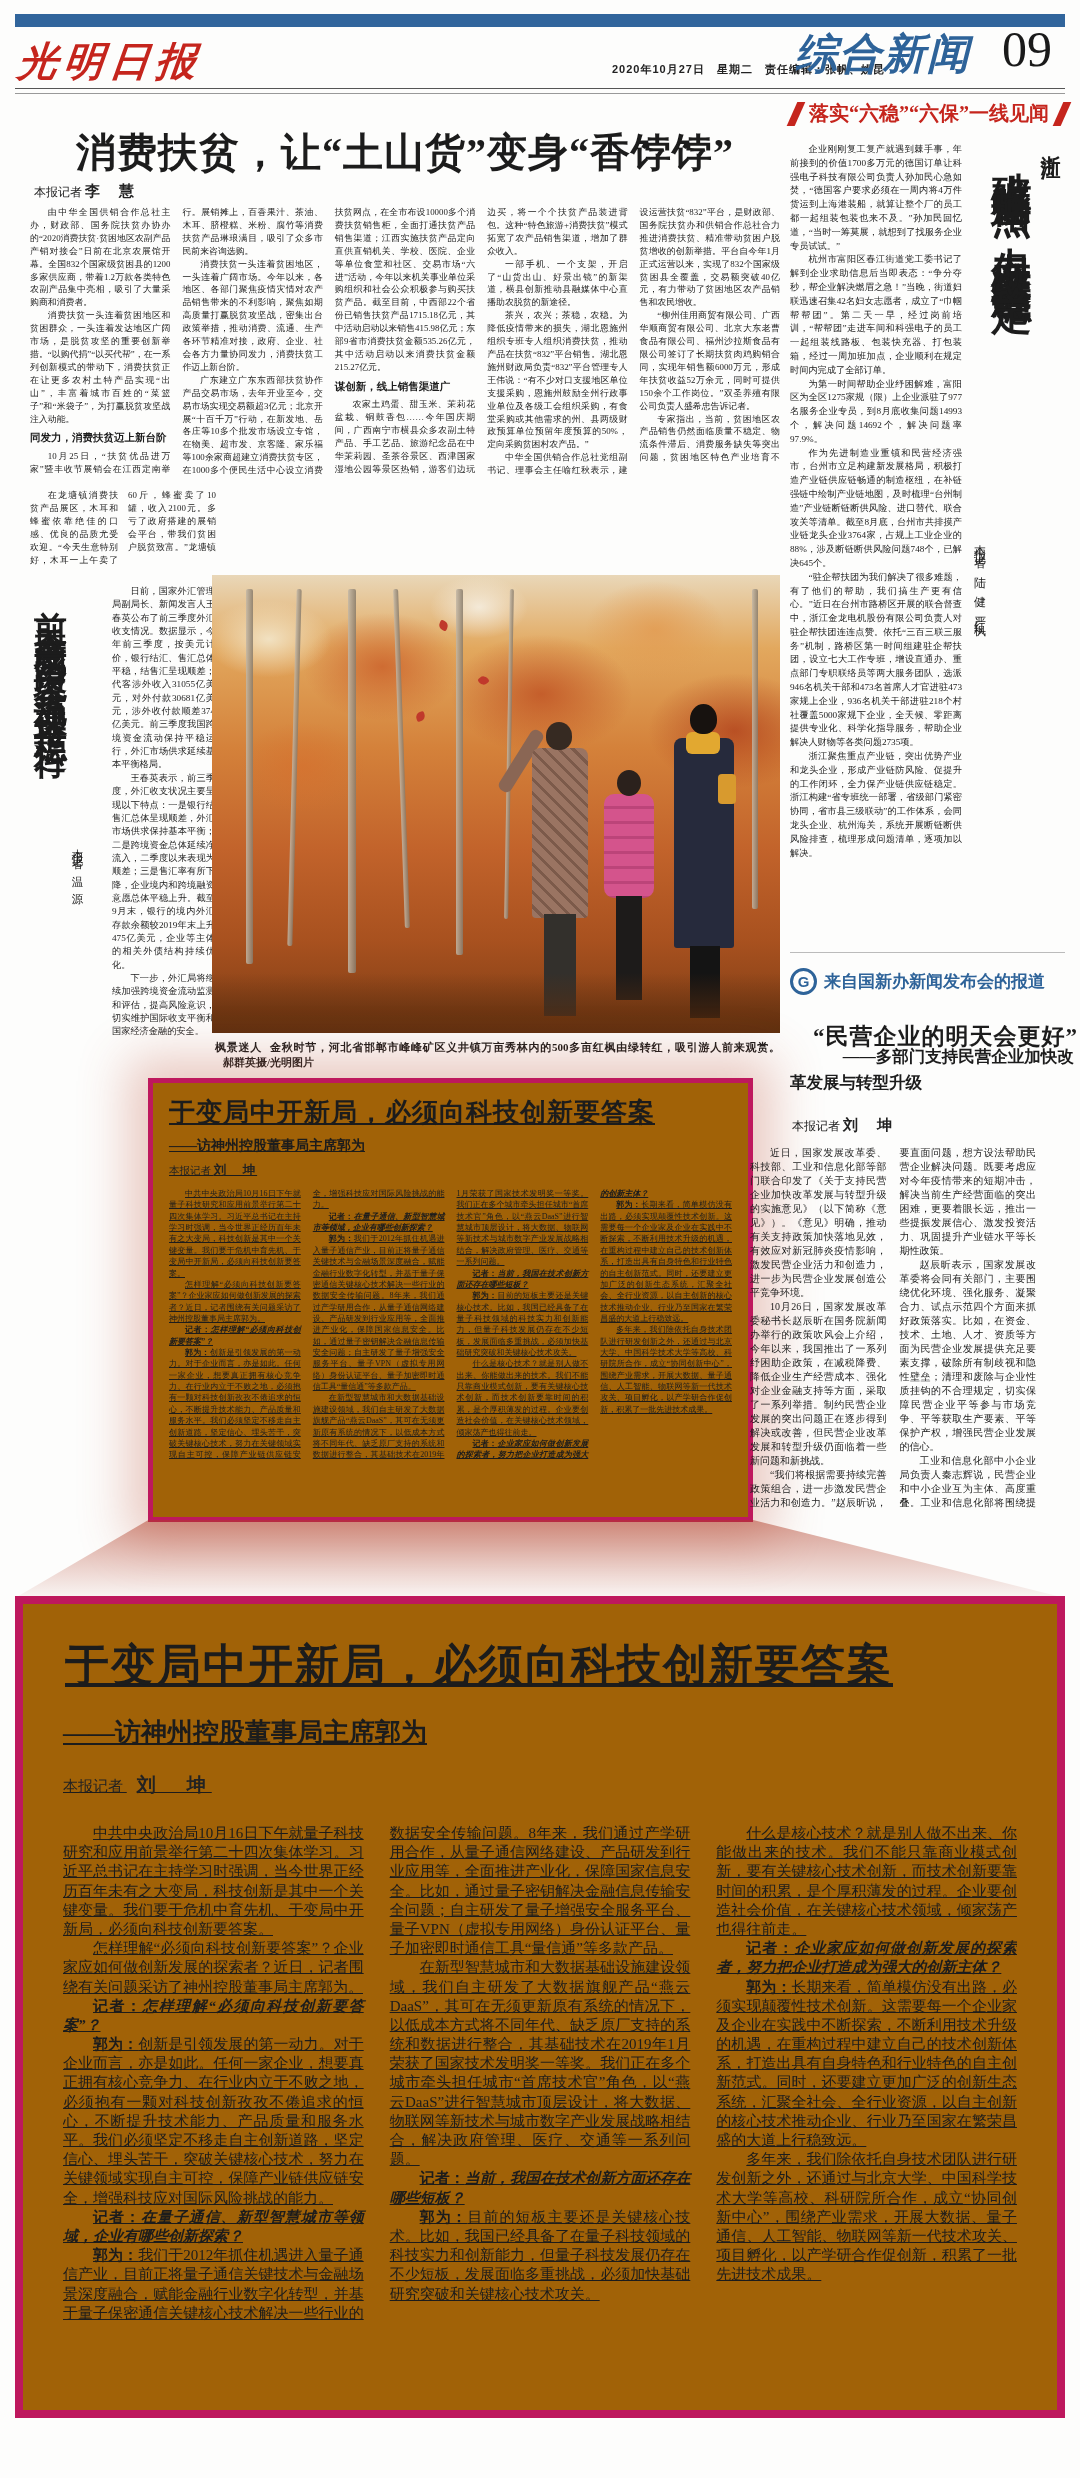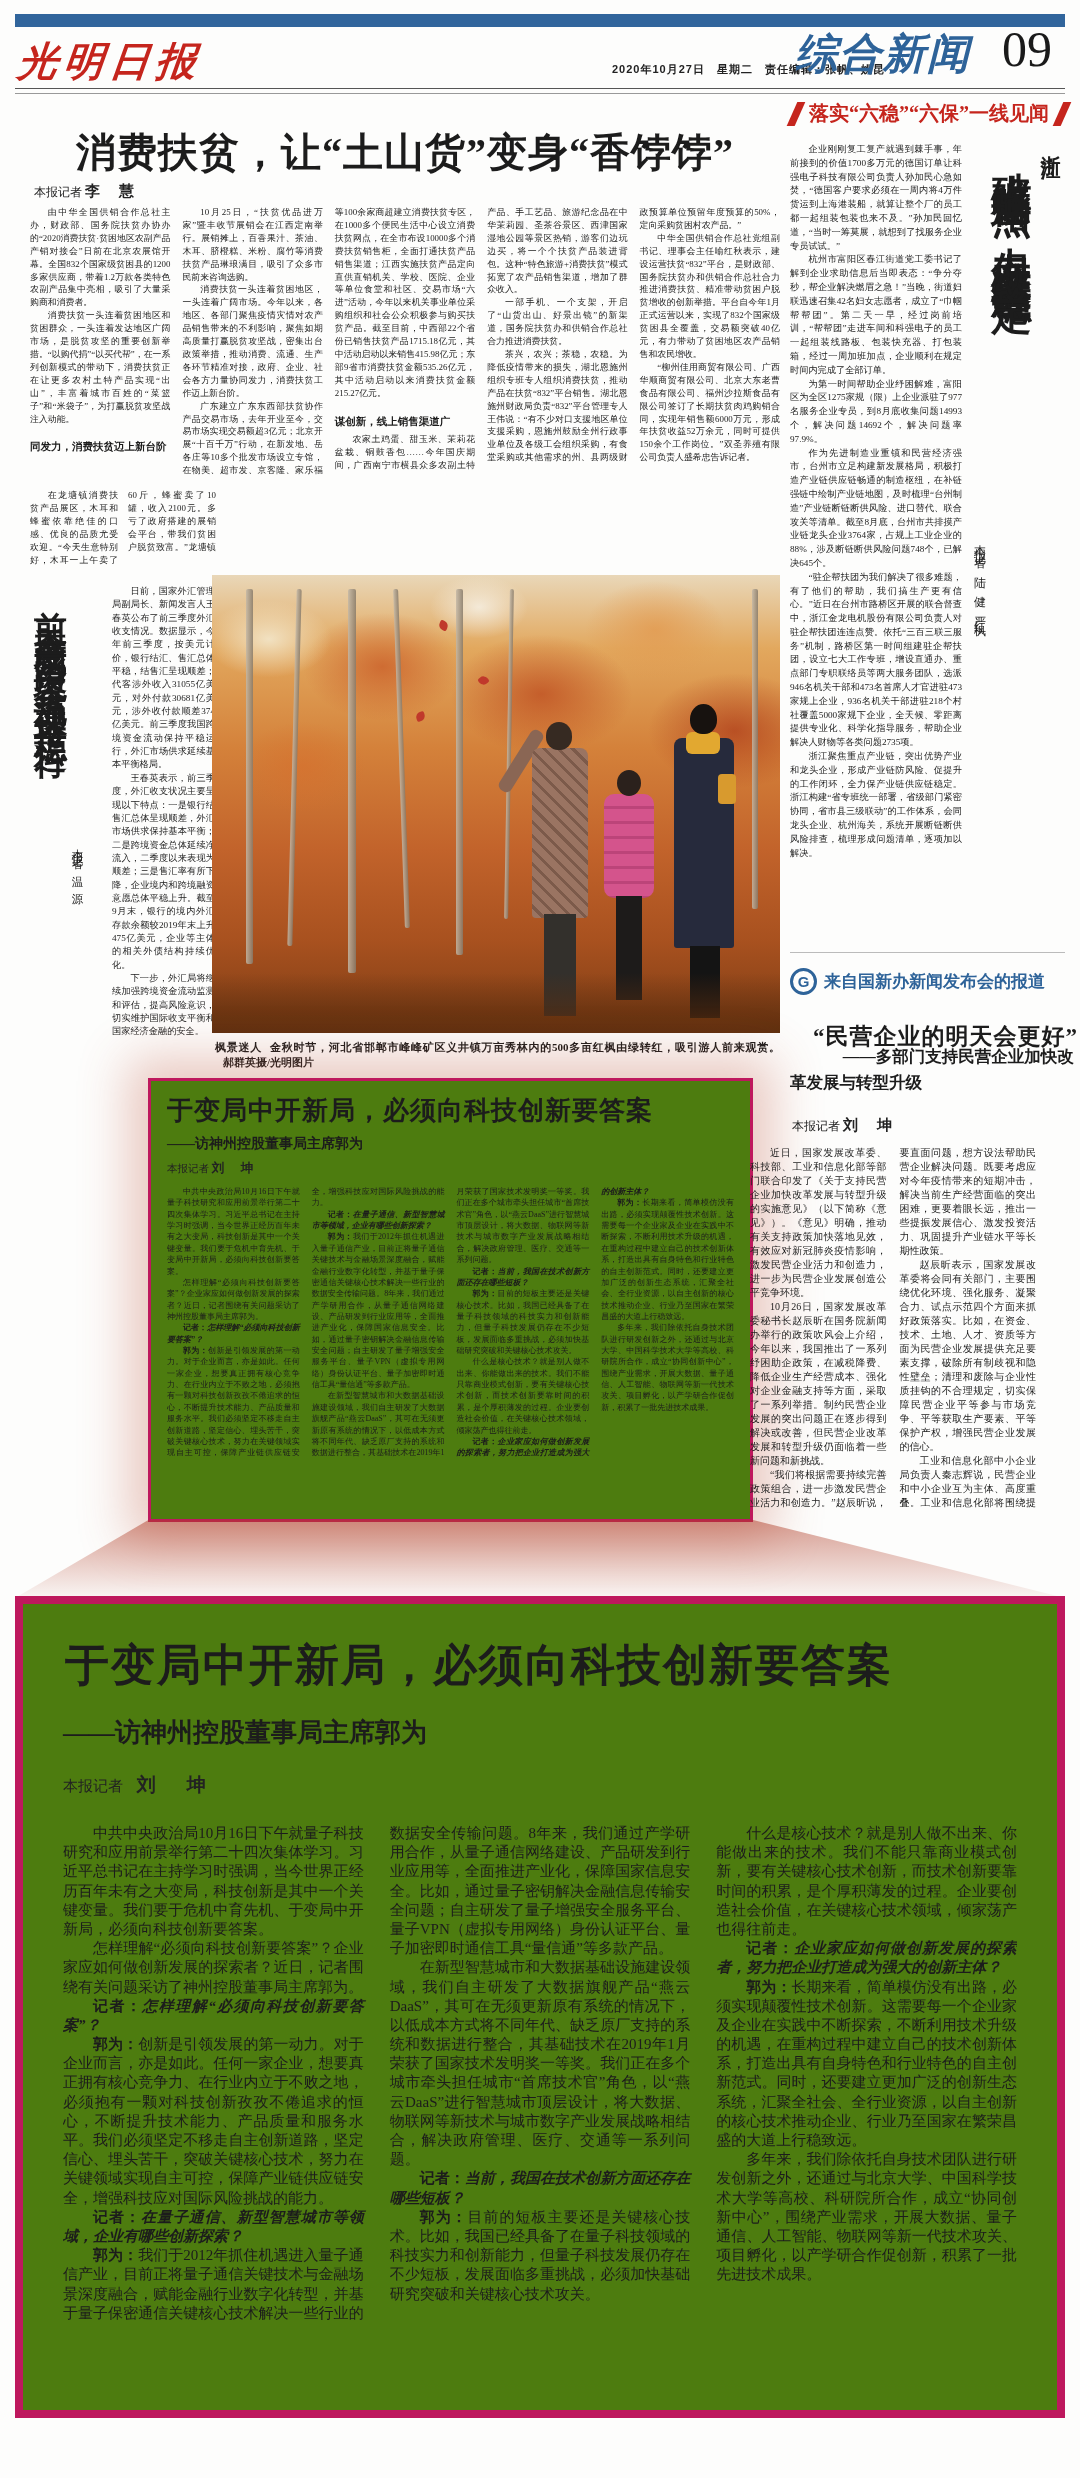--- a/index.html
+++ b/index.html
@@ -11,21 +11,21 @@
   .logo{left:18px;top:34px;font-size:40px;font-weight:900;font-style:italic;color:#c5251d;
         letter-spacing:6px;transform:skewX(-6deg);}
   .dateline{left:612px;top:62px;font-size:11px;font-weight:700;color:#222;
             font-family:"Liberation Sans",sans-serif;letter-spacing:1px;}
   .section-title{left:795px;top:26px;font-size:42px;font-weight:900;color:#2e6399;letter-spacing:2px;font-style:italic;}
   .page-number{left:1002px;top:20px;font-size:50px;font-weight:400;color:#1a1a1a;
                font-family:Liberation Serif, serif;}
   .rule-double{left:15px;top:88px;width:1050px;height:4px;border-top:1px solid #555;border-bottom:1px solid #999;}
   
   .flow p{margin:0;text-indent:2em;text-align:justify;}
-  .flow p.sub{text-indent:0;font-weight:900;margin:14px 0 4px 0;}
+  .flow p.sub{text-indent:0;font-weight:900;margin:5px 0 4px 0;}
   .flow p.q{font-weight:700;font-style:italic;}
   .flow p b{font-weight:900;font-style:normal;}
   .byline{font-size:12px;color:#222;}
   .byline b{font-size:15px;letter-spacing:2px;}
   
   .lead-headline{left:30px;top:102px;width:750px;font-size:40px;font-weight:900;text-align:center;
                  letter-spacing:1px;line-height:1.2;}
   .lead-byline{left:34px;top:182px;}
   .lead-flow{left:30px;top:206px;width:750px;height:276px;column-count:5;column-gap:12px;
              font-size:8.9px;line-height:1.45;overflow:hidden;}
@@ -84,21 +84,21 @@
   .p3 .body{left:2px;top:34px;width:60px;height:210px;border-radius:8px 8px 3px 3px;background:#262a3c;}
   .p3 .bag{left:46px;top:70px;width:18px;height:30px;border-radius:4px;background:#d89a2e;}
   .p3 .legs{left:18px;top:242px;width:30px;height:72px;background:#141414;}
   .leaf{position:absolute;width:9px;height:9px;background:#c0392b;border-radius:2px 60% 2px 60%;}
   .l1{left:40%;top:10%;transform:rotate(25deg);} .l2{left:47%;top:22%;transform:rotate(-40deg);}
   .l3{left:36%;top:30%;transform:rotate(70deg);}
   .caption{left:215px;top:1040px;width:565px;font-size:11px;font-weight:700;line-height:1.35;text-align:justify;}
   .caption b{margin-right:8px;}
   .caption .credit{margin-left:8px;white-space:nowrap;}
   
-  .ibox{background:#4d7c0f;border:3px solid #be185d;}
+  .ibox{background:#a16207;border:5px solid #be185d;text-decoration:underline;}
   .small-box{left:148px;top:1078px;width:605px;height:444px;padding:10px 16px;box-sizing:border-box;
              box-shadow:0 0 46px 20px rgba(190,80,55,.30);}
   .small-box h2{margin:2px 0 0 0;font-size:26px;font-weight:900;letter-spacing:1px;}
   .small-box .ib-sub{font-size:14px;font-weight:900;margin-top:7px;}
   .small-box .byline{font-size:10.5px;margin-top:7px;}
   .small-box .byline b{font-size:12.5px;}
   .small-box .flow{margin-top:9px;height:318px;column-count:4;column-gap:12px;
                    font-size:8px;line-height:1.42;overflow:hidden;}
   .magnifier{left:15px;top:1520px;width:1050px;height:78px;
      clip-path:polygon(12.7% 0,70.3% 0,100% 100%,0 100%);
@@ -141,21 +141,21 @@
   </div>
   <div class="abs flow lead-flow">
       <p class="para">由中华全国供销合作总社主办，财政部、国务院扶贫办协办的“2020消费扶贫·贫困地区农副产品产销对接会”日前在北京农展馆开幕。全国832个国家级贫困县的1200多家供应商，带着1.2万款各类特色农副产品集中亮相，吸引了大量采购商和消费者。</p>
       <p class="para">消费扶贫一头连着贫困地区和贫困群众，一头连着发达地区广阔市场，是脱贫攻坚的重要创新举措。“以购代捐”“以买代帮”，在一系列创新模式的带动下，消费扶贫正在让更多农村土特产品实现“出山”，丰富着城市百姓的“菜篮子”和“米袋子”，为打赢脱贫攻坚战注入动能。</p>
       <p class="sub">同发力，消费扶贫迈上新台阶</p>
       <p class="para">10月25日，“扶贫优品进万家”暨丰收节展销会在江西定南举行。展销摊上，百香果汁、茶油、木耳、脐橙糕、米粉、腐竹等消费扶贫产品琳琅满目，吸引了众多市民前来咨询选购。</p>
       <p class="para">消费扶贫一头连着贫困地区，一头连着广阔市场。今年以来，各地区、各部门聚焦疫情灾情对农产品销售带来的不利影响，聚焦如期高质量打赢脱贫攻坚战，密集出台政策举措，推动消费、流通、生产各环节精准对接，政府、企业、社会各方力量协同发力，消费扶贫工作迈上新台阶。</p>
       <p class="para">广东建立广东东西部扶贫协作产品交易市场，去年开业至今，交易市场实现交易额超3亿元；北京开展“十百千万”行动，在新发地、岳各庄等10多个批发市场设立专馆，在物美、超市发、京客隆、家乐福等100余家商超建立消费扶贫专区，在1000多个便民生活中心设立消费扶贫网点，在全市布设10000多个消费扶贫销售柜，全面打通扶贫产品销售渠道；江西实施扶贫产品定向直供直销机关、学校、医院、企业等单位食堂和社区、交易市场“六进”活动，今年以来机关事业单位采购组织和社会公众积极参与购买扶贫产品。截至目前，中西部22个省份已销售扶贫产品1715.18亿元，其中活动启动以来销售415.98亿元；东部9省市消费扶贫金额535.26亿元，其中活动启动以来消费扶贫金额215.27亿元。</p>
       <p class="sub">谋创新，线上销售渠道广</p>
       <p class="para">农家土鸡蛋、甜玉米、茉莉花盆栽、铜鼓香包……今年国庆期间，广西南宁市横县众多农副土特产品、手工艺品、旅游纪念品在中华茉莉园、圣茶谷景区、西津国家湿地公园等景区热销，游客们边玩边买，将一个个扶贫产品装进背包。这种“特色旅游+消费扶贫”模式拓宽了农产品销售渠道，增加了群众收入。</p>
-      <p class="para">一部手机、一个支架，开启了“山货出山、好景出镜”的新渠道，国务院扶贫办和供销合作总社合力推进消费扶贫。</p>
+      <p class="para">一部手机、一个支架，开启了“山货出山、好景出镜”的新渠道，横县创新推动县融媒体中心直播助农脱贫的新途径。</p>
       <p class="para">茶兴，农兴；茶稳，农稳。为降低疫情带来的损失，湖北恩施州组织专班专人组织消费扶贫，推动产品在扶贫“832”平台销售。湖北恩施州财政局负责“832”平台管理专人王伟说：“有不少对口支援地区单位支援采购，恩施州鼓励全州行政事业单位及各级工会组织采购，有食堂采购或其他需求的州、县两级财政预算单位预留年度预算的50%，定向采购贫困村农产品。”</p>
       <p class="para">中华全国供销合作总社党组副书记、理事会主任喻红秋表示，建设运营扶贫“832”平台，是财政部、国务院扶贫办和供销合作总社合力推进消费扶贫、精准带动贫困户脱贫增收的创新举措。平台自今年1月正式运营以来，实现了832个国家级贫困县全覆盖，交易额突破40亿元，有力带动了贫困地区农产品销售和农民增收。</p>
       <p class="para">“柳州佳用商贸有限公司、广西华顺商贸有限公司、北京大东老曹食品有限公司、福州沙拉斯食品有限公司签订了长期扶贫肉鸡购销合同，实现年销售额6000万元，形成年扶贫收益52万余元，同时可提供150余个工作岗位。”双圣养殖有限公司负责人盛希忠告诉记者。</p>
       <p class="para">专家指出，当前，贫困地区农产品销售仍然面临质量不稳定、物流条件滞后、消费服务缺失等突出问题，贫困地区特色产业培育不足，市场竞争力不强，需要“扶上马”“送一程”。</p>
     </div>
   <div class="abs flow lead-more">
       <p class="para">在龙塘镇消费扶贫产品展区，木耳和蜂蜜依靠绝佳的口感、优良的品质尤受欢迎。“今天生意特别好，木耳一上午卖了60斤，蜂蜜卖了10罐，收入2100元。多亏了政府搭建的展销会平台，带我们贫困户脱贫致富。”龙塘镇长富村贫困户黎宏生说。</p>
     </div>
 
   <div class="abs banner">

